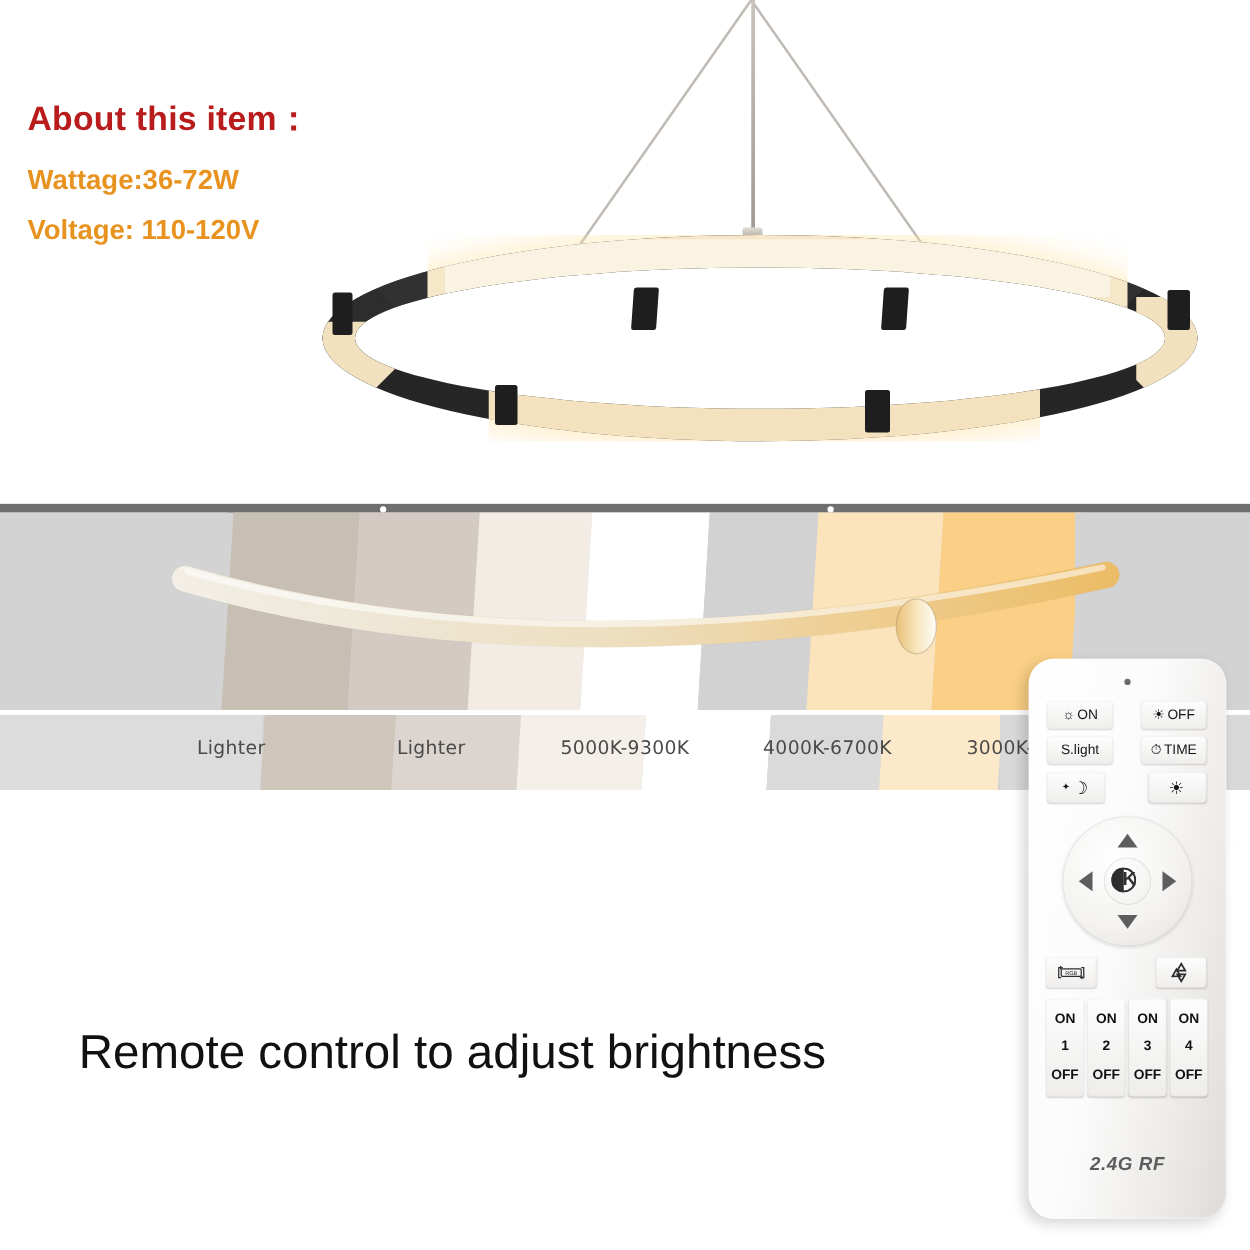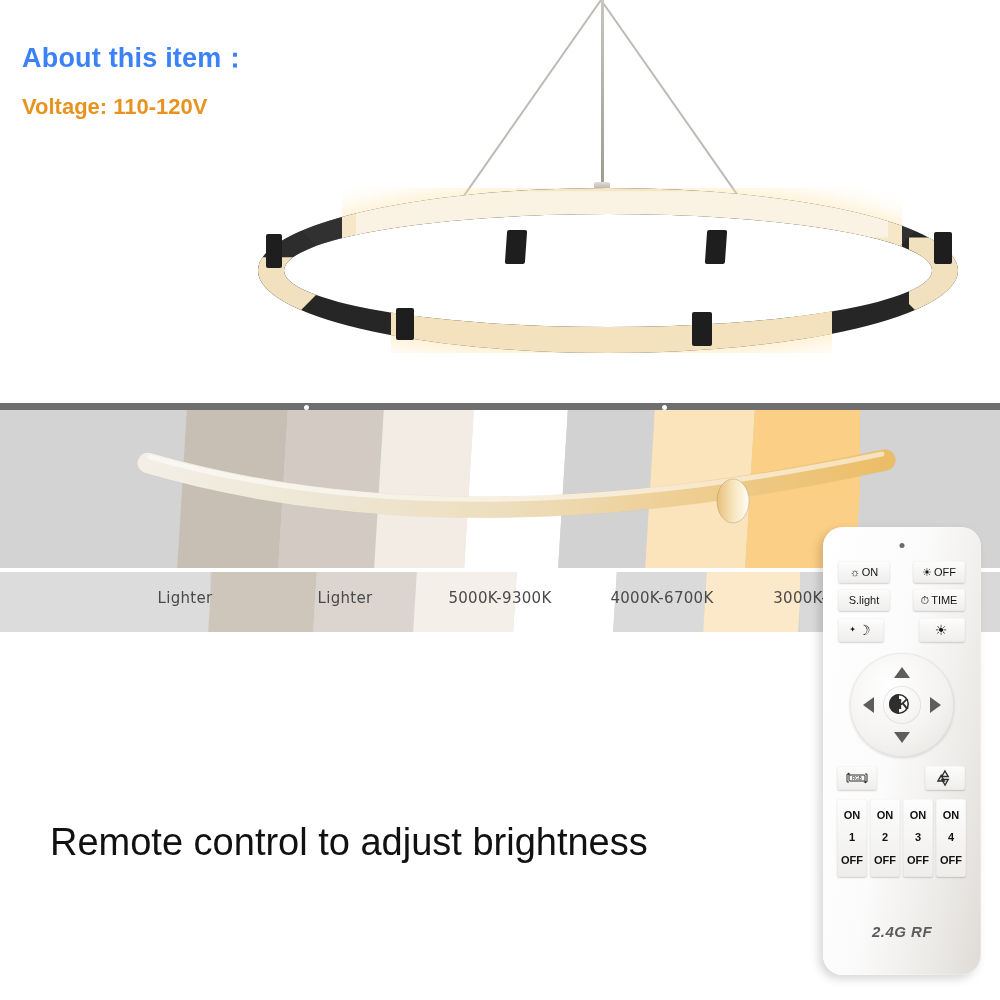--- a/index.html
+++ b/index.html
@@ -24,24 +24,25 @@
     overflow: hidden;
   }
   #spec-list {
     position: absolute;
     left: 22px; top: 40px;
     z-index: 6;
   }
   #spec-title {
     font-size: 27px;
     font-weight: bold;
-    color: #3b82f6;
+    color: #b91c1c;
     letter-spacing: 0.2px;
     margin-bottom: 18px;
     white-space: nowrap;
+    margin-top: 37px;
   }
   .spec-line {
     font-size: 22px;
     font-weight: 600;
     color: #e8921f;
     margin-bottom: 14px;
     white-space: nowrap;
   }
 
   
@@ -230,21 +231,21 @@
 
   
   #bottom {
     position: absolute;
     left: 0; top: 673px;
     width: 1000px; height: 327px;
     background: #ffffff;
   }
   #headline {
     position: absolute;
-    left: 50px; top: 148px;
+    left: 63px; top: 148px;
     font-size: 38px;
     color: #111111;
     font-family: "Liberation Sans", sans-serif;
     white-space: nowrap;
   }
   #subline {
     position: absolute;
     left: 46px; top: 222px;
     font-size: 26px;
     color: #111111;
@@ -445,20 +446,21 @@
       <div class="seg-cap" id="cap-b"></div>
       <div class="seg-cap" id="cap-c"></div>
       <div class="seg-cap" id="cap-d"></div>
       <div class="seg-cap" id="cap-e"></div>
       <div class="seg-cap" id="cap-f"></div>
     </div>
   </div>
 
   <div id="spec-list">
     <div id="spec-title">About this item：</div>
+    <div class="spec-line">Wattage:36-72W</div>
     <div class="spec-line">Voltage: 110-120V</div>
   </div>
 </div>
 
 <div id="ct-panel">
   <div id="ct-rail">
     <div class="rail-dot" id="rail-dot-1"></div>
     <div class="rail-dot" id="rail-dot-2"></div>
   </div>
 

